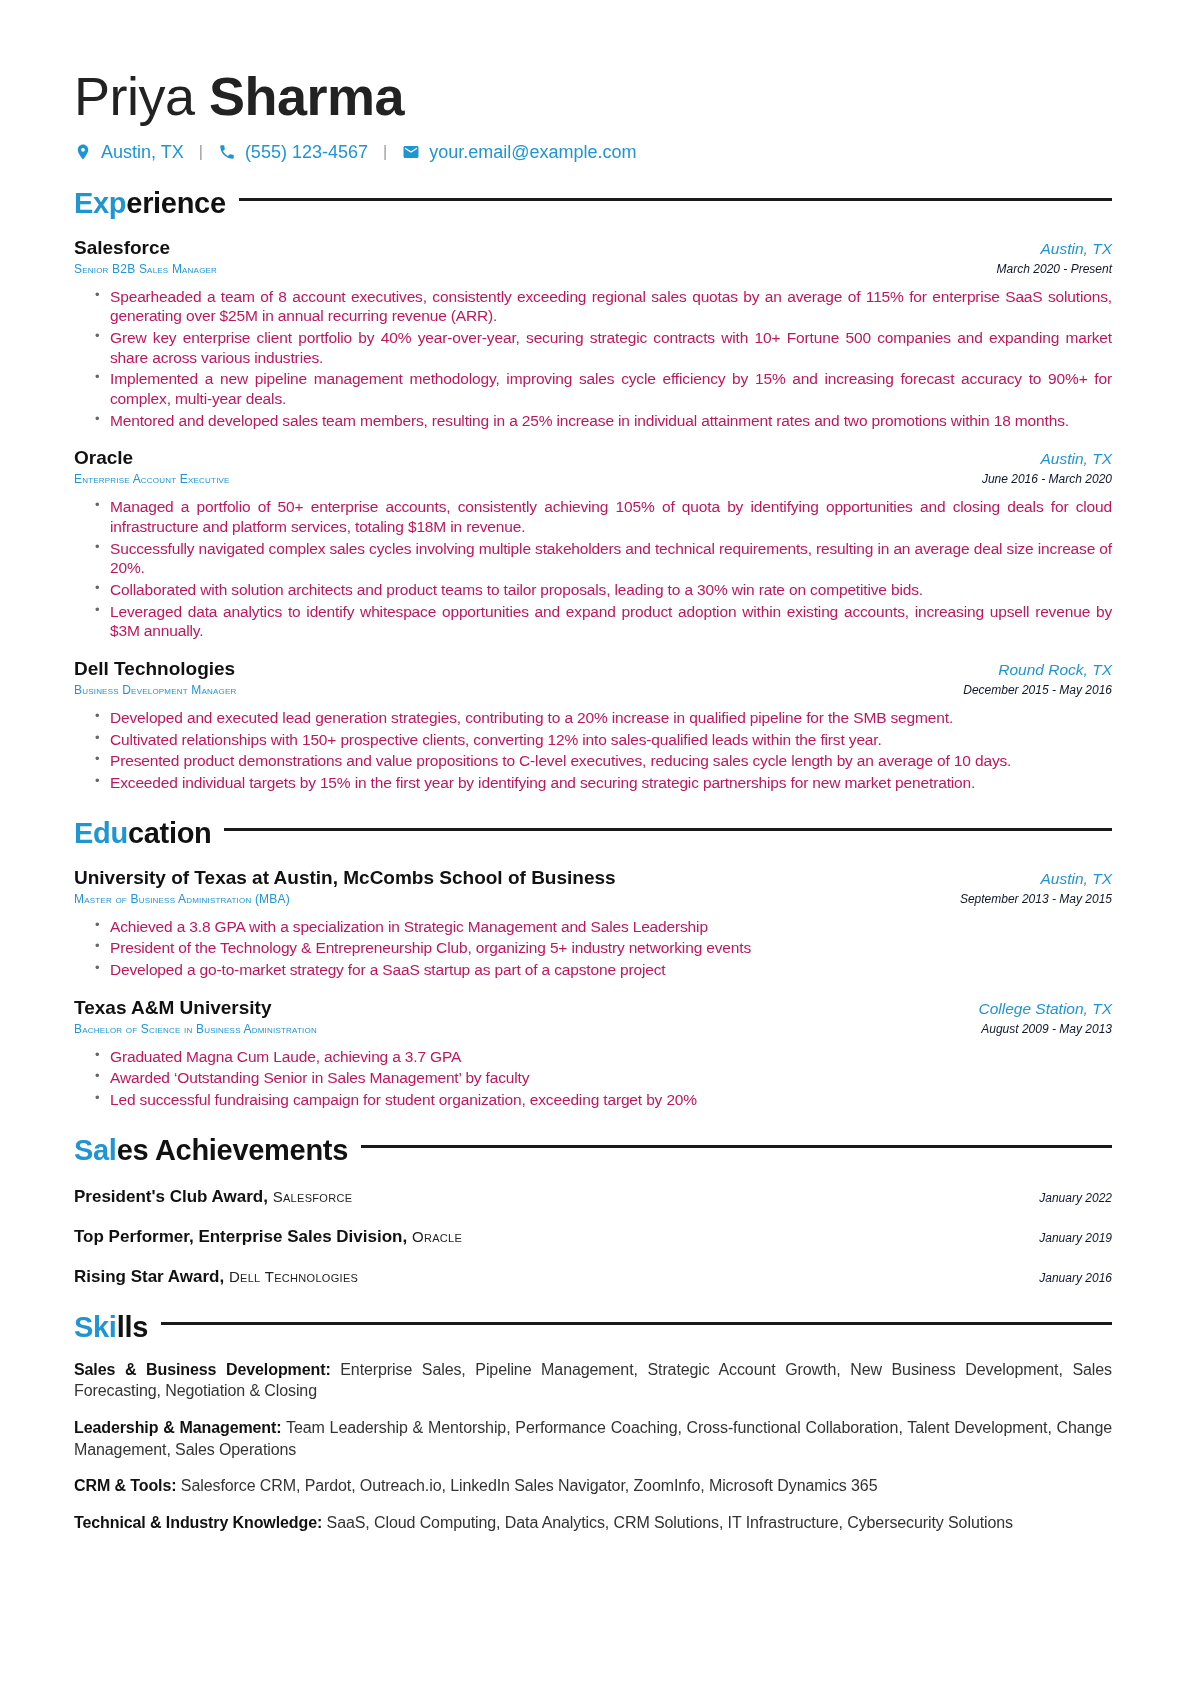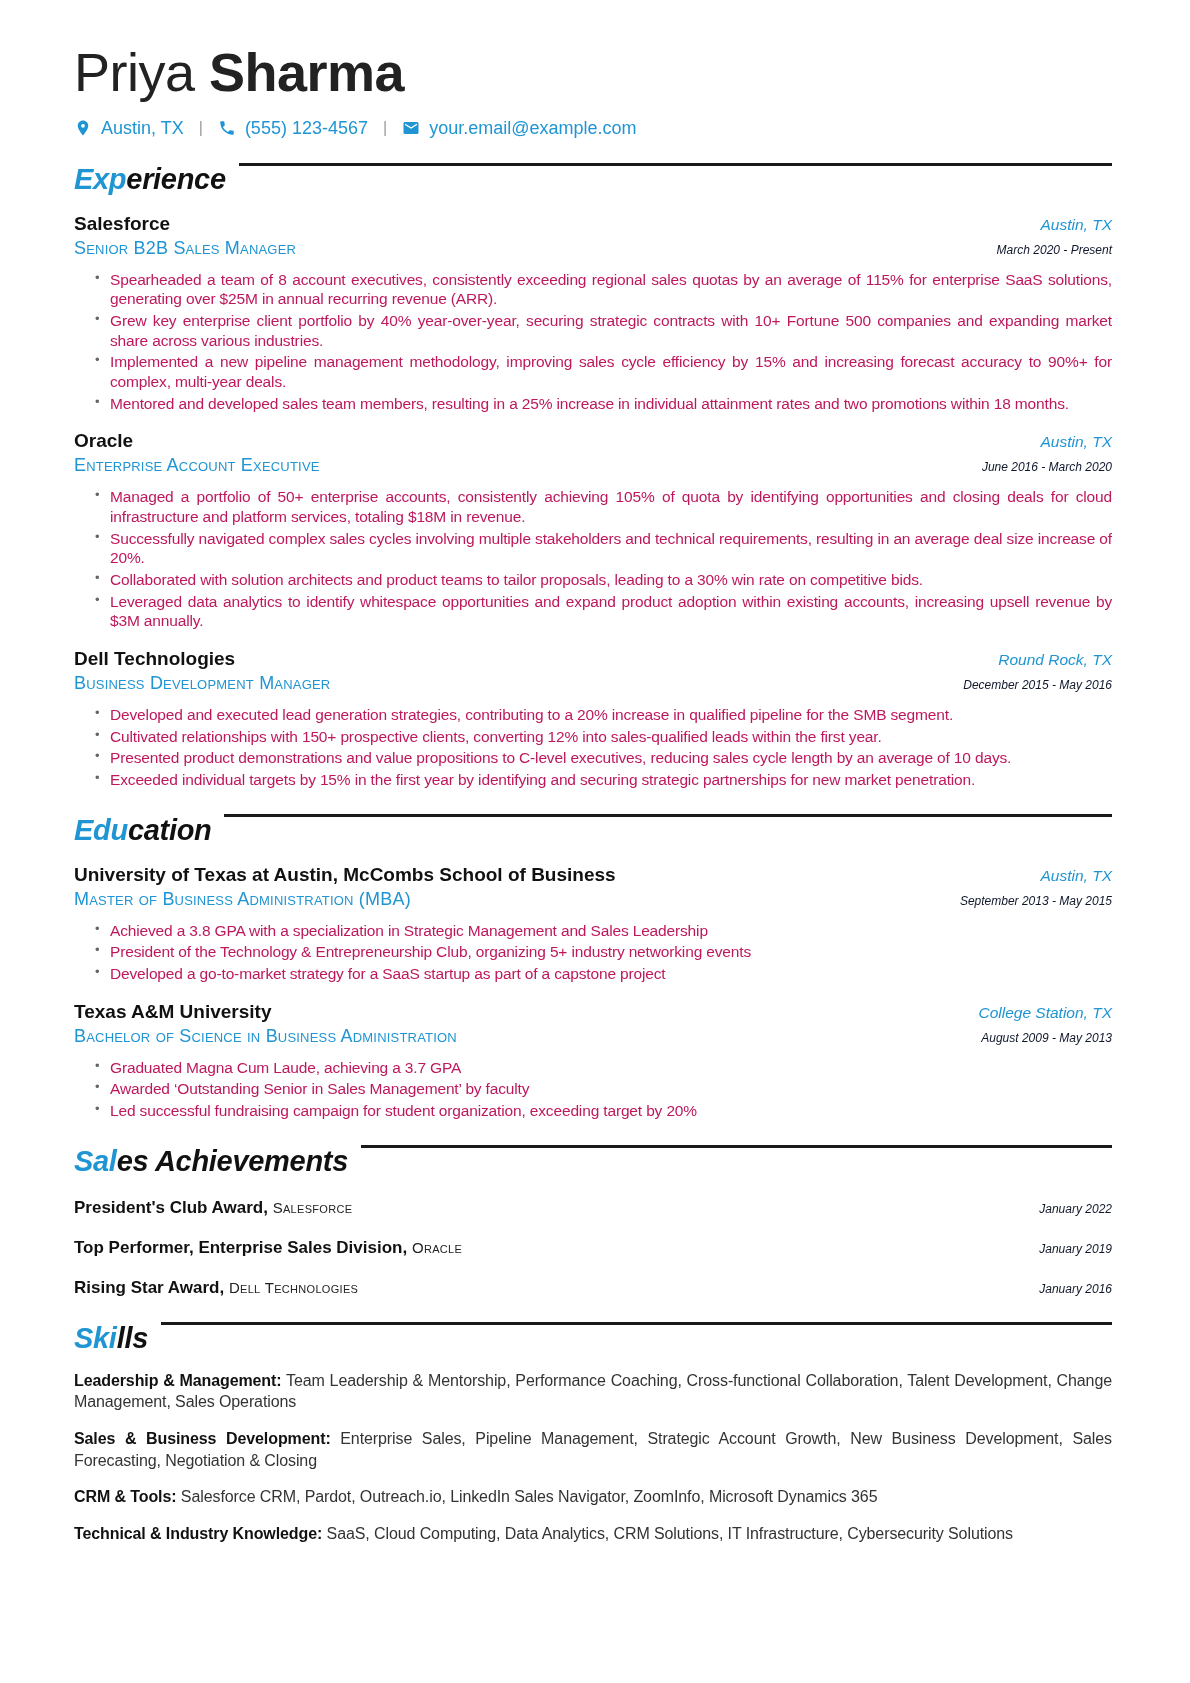--- a/index.html
+++ b/index.html
@@ -3,50 +3,50 @@
 <meta charset="utf-8">
 <style>
   * { margin: 0; padding: 0; box-sizing: border-box; }
   html, body { background: #ffffff; }
   body {
     width: 1190px; height: 1683px; overflow: hidden;
     font-family: "Liberation Sans", sans-serif;
     color: #3a3a3a;
     -webkit-font-smoothing: antialiased;
   }
-  .page { padding: 44px 78px 0 74px; }
+  .page { padding: 68px 78px 0 74px; }
 
   
   .name { font-size: 54px; line-height: 1.05; color: #222; letter-spacing: -0.5px; }
   .name .first { font-weight: 400; }
   .name .last  { font-weight: 700; }
 
   .contact-row {
     margin-top: 17px;
     display: flex; align-items: center;
     font-size: 18px; color: var(--accent);
   }
   .contact-item { display: flex; align-items: center; gap: 9px; }
   .contact-item svg { width: 18px; height: 18px; display: block; }
   .contact-sep { color: #9a9a9a; margin: 0 15px; font-size: 16px; }
 
   
   section { margin-top: 24px; }
-  .sec-head { display: flex; align-items: flex-start; font-style: italic; }
+  .sec-head { display: flex; align-items: center; }
   .sec-title { font-size: 29px; font-weight: 700; color: #111; letter-spacing: -0.3px; white-space: nowrap; }
   .sec-title .accent { color: var(--accent); }
   .sec-rule { flex: 1; height: 3px; background: #1a1a1a; margin-left: 13px; margin-bottom: 7px; }
 
   
   .entry { margin-top: 17px; }
   .row { display: flex; justify-content: space-between; align-items: baseline; }
   .company { font-size: 19px; font-weight: 700; color: #111; }
   .loc  { font-size: 15.5px; font-style: italic; color: var(--accent); }
   .pos-row { margin-top: 3px; }
-  .pos  { font-size: 18px; font-variant: small-caps; color: var(--accent); letter-spacing: 0.2px; text-align: right; }
+  .pos  { font-size: 12px; font-variant: small-caps; color: var(--accent); letter-spacing: 0.2px; text-align: right; }
   .date { font-size: 12px; font-style: italic; color: #0f172a; }
 
   ul.bullets { margin-top: 11px; list-style: none; padding-left: 36px; }
   ul.bullets li {
     position: relative;
     font-size: 15.5px; line-height: 1.27; letter-spacing: -0.15px;
     color: #be185d; text-align: justify;
     margin-bottom: 2px;
   }
   ul.bullets li::before {
@@ -213,19 +213,19 @@
       <span class="date">January 2016</span>
     </div>
   </section>
 
   <section>
     <div class="sec-head">
       <h2 class="sec-title"><span class="accent">Ski</span><span>lls</span></h2>
       <div class="sec-rule"></div>
     </div>
 
+    <p class="skill-line"><span class="skill-label">Sales &amp; Business Development:</span> <span>Enterprise Sales, Pipeline Management, Strategic Account Growth, New Business Development, Sales Forecasting, Negotiation &amp; Closing</span></p>
     <p class="skill-line"><span class="skill-label">Leadership &amp; Management:</span> <span>Team Leadership &amp; Mentorship, Performance Coaching, Cross-functional Collaboration, Talent Development, Change Management, Sales Operations</span></p>
-    <p class="skill-line"><span class="skill-label">Sales &amp; Business Development:</span> <span>Enterprise Sales, Pipeline Management, Strategic Account Growth, New Business Development, Sales Forecasting, Negotiation &amp; Closing</span></p>
     <p class="skill-line"><span class="skill-label">CRM &amp; Tools:</span> <span>Salesforce CRM, Pardot, Outreach.io, LinkedIn Sales Navigator, ZoomInfo, Microsoft Dynamics 365</span></p>
     <p class="skill-line"><span class="skill-label">Technical &amp; Industry Knowledge:</span> <span>SaaS, Cloud Computing, Data Analytics, CRM Solutions, IT Infrastructure, Cybersecurity Solutions</span></p>
   </section>
 
 </div>
 
 </body></html>

